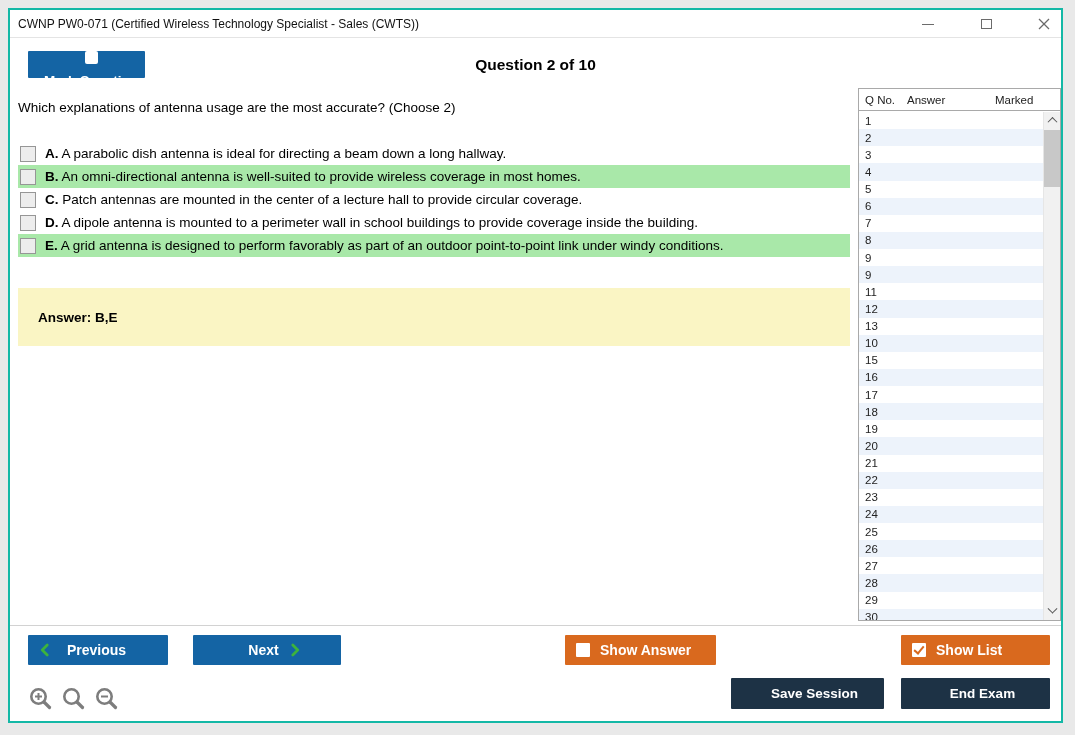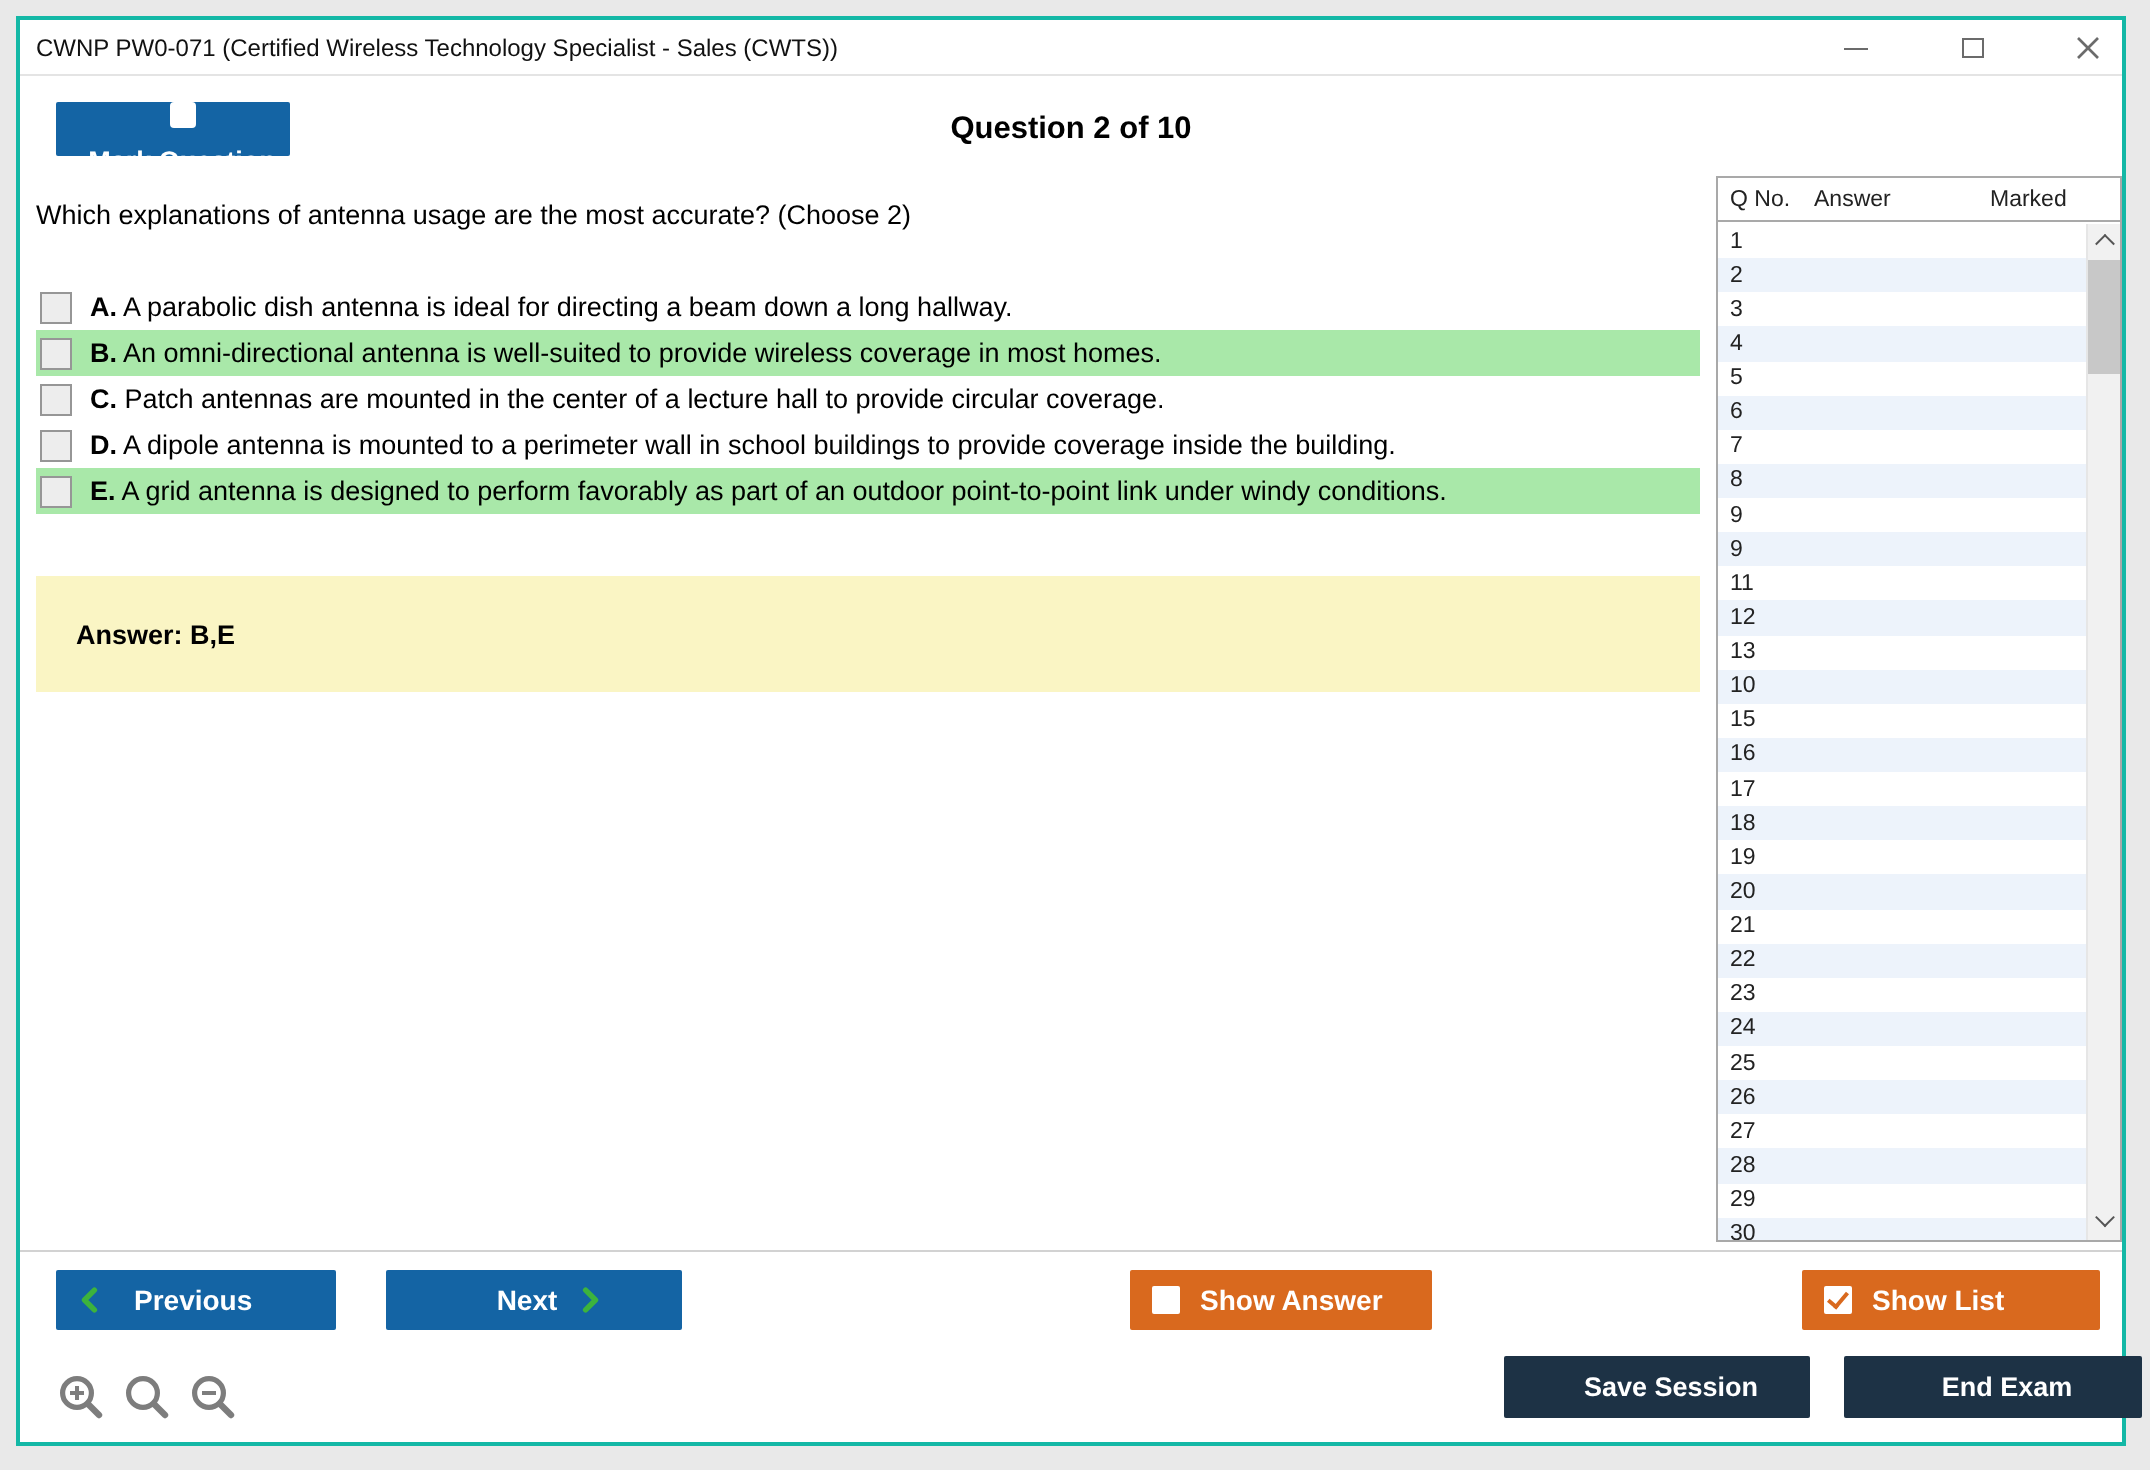--- a/index.html
+++ b/index.html
@@ -85,21 +85,21 @@
   .chev.down { transform:rotate(225deg) translate(2px,2px); }
   .scroll-thumb { position:absolute; top:18px; left:0; width:17px; height:57px; background:#c8c8c8; cursor:pointer; }
   
   .footer-divider { position:absolute; left:0; right:0; top:615px; height:1px; background:#d2d2d2; }
   .fbtn {
     position:absolute; height:30px; color:#fff; font-size:14px; font-weight:700;
     display:flex; align-items:center; cursor:pointer; border-radius:1px;padding-left:14px;
   }
   .blue { background:var(--accent-blue); }
   .orange { background:var(--accent-orange); }
-  .navy { background:var(--dark-navy);margin-left:21px; }
+  .navy { background:var(--dark-navy); }
   .btn-prev { left:18px; top:625px; width:140px; padding-left:12px; gap:18px; }
   .btn-next { left:183px; top:625px; width:148px; justify-content:center; gap:12px; }
   .btn-show-answer { left:555px; top:625px; width:151px; padding-left:11px; gap:10px; }
   .btn-review { left:721px; top:625px; width:153px; padding:0 13px; justify-content:space-between; }
   .btn-show-list { left:891px; top:625px; width:149px; padding-left:11px; gap:10px; }
   .btn-save { left:721px; top:668px; width:153px; height:31px; justify-content:center; font-size:13.5px; font-weight:600; }
   .btn-end { left:891px; top:668px; width:149px; height:31px; justify-content:center; font-size:13.5px; font-weight:600; }
   .wcb { width:14px; height:14px; background:#fff; border-radius:1px; flex:none; display:flex; align-items:center; justify-content:center; }
   .wcb.checked::after {
     content:""; width:4px; height:8px; margin-top:-2px;

